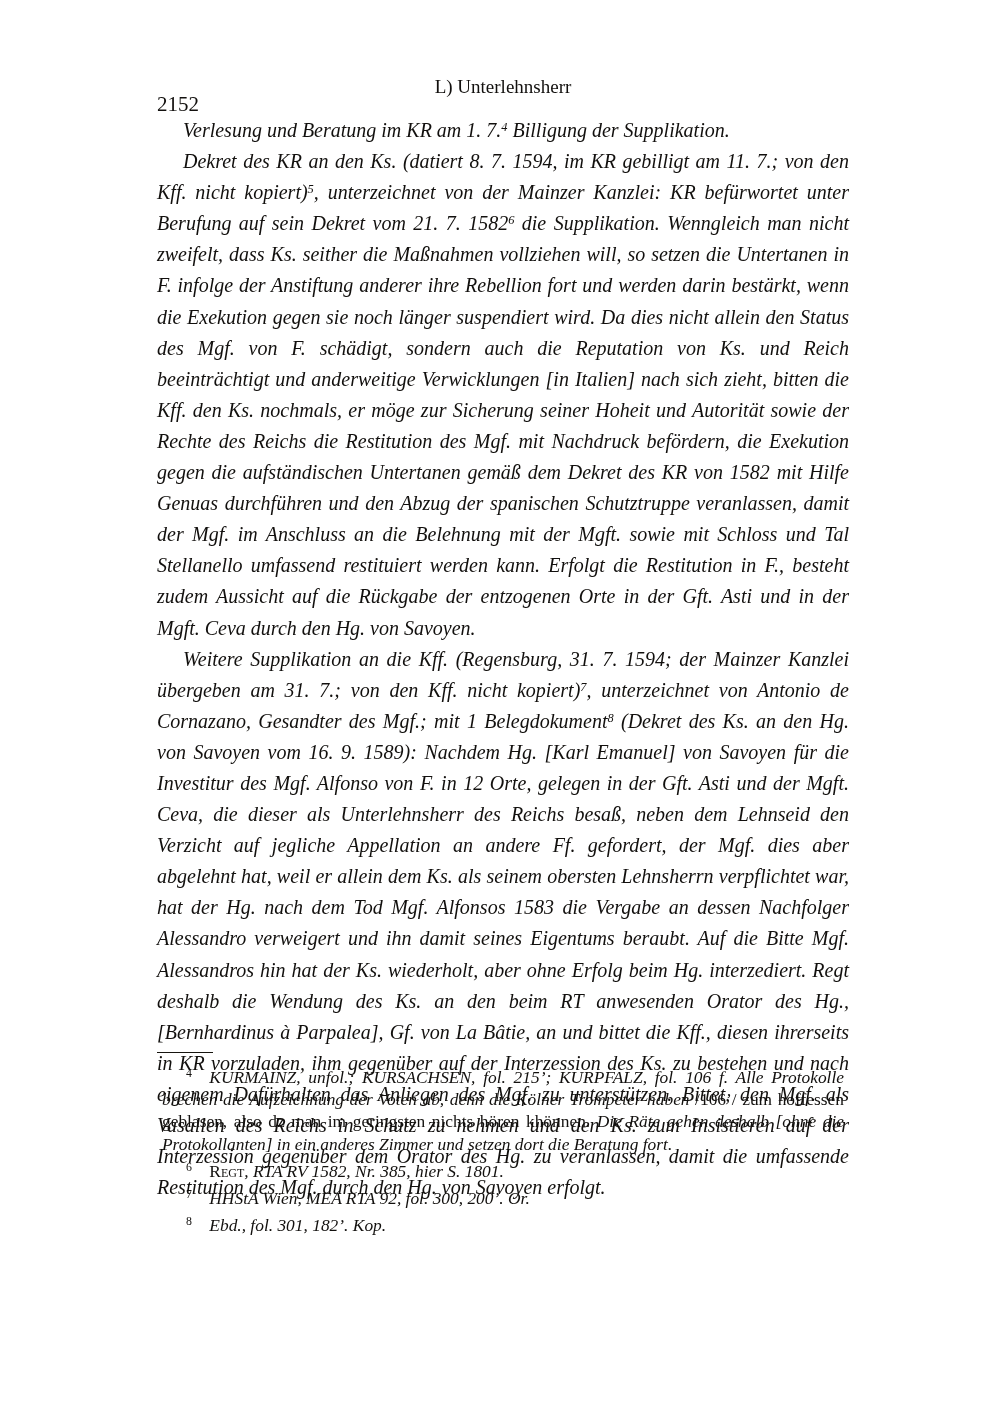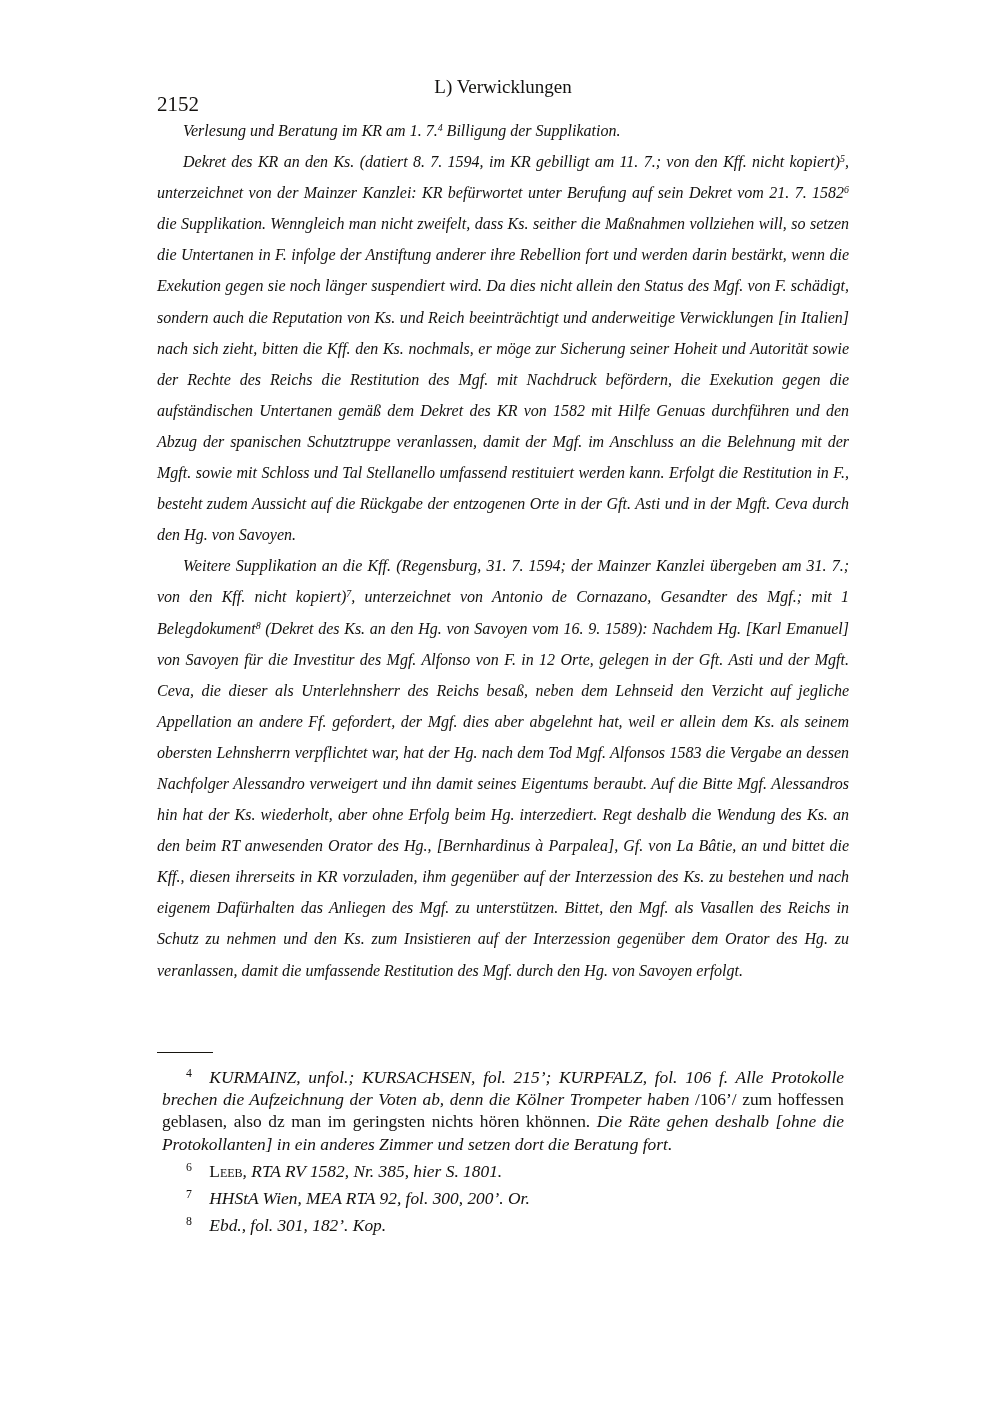--- a/index.html
+++ b/index.html
@@ -47,21 +47,21 @@
 
   
   .body-block {
     position: absolute;
     left: 157px;
     top: 115px;
     width: 692px;
   }
   .para {
     font-style: italic;
-    font-size: 16px;
+    font-size: 20px;
     line-height: 31.1px;
     text-align: justify;
     text-justify: inter-word;
     margin: 0;
     hyphens: none;
   }
   .para.indent {
     text-indent: 26px;
   }
   
@@ -108,32 +108,32 @@
     font-style: normal;
     font-variant: small-caps;
   }
 </style>
 </head>
 <body>
 
 <div class="page">
 
   <div class="runhead">
-    <span class="title">L) Verwicklungen</span>
+    <span class="title">L) Unterlehnsherr</span>
     <span class="folio">2152</span>
   </div>
 
   <div class="body-block">
     <p class="para indent" id="para-1">Verlesung und Beratung im KR am 1. 7.<sup class="fn">4</sup> Billigung der Supplikation.</p>
     <p class="para indent" id="para-2">Dekret des KR an den Ks. (datiert 8. 7. 1594, im KR gebilligt am 11. 7.; von den Kff. nicht kopiert)<sup class="fn">5</sup>, unterzeichnet von der Mainzer Kanzlei: KR befürwortet unter Berufung auf sein Dekret vom 21. 7. 1582<sup class="fn">6</sup> die Supplikation. Wenngleich man nicht zweifelt, dass Ks. seither die Maßnahmen vollziehen will, so setzen die Untertanen in F. infolge der Anstiftung anderer ihre Rebellion fort und werden darin bestärkt, wenn die Exekution gegen sie noch länger suspendiert wird. Da dies nicht allein den Status des Mgf. von F. schädigt, sondern auch die Reputation von Ks. und Reich beeinträchtigt und anderweitige Verwicklungen [in Italien] nach sich zieht, bitten die Kff. den Ks. nochmals, er möge zur Sicherung seiner Hoheit und Autorität sowie der Rechte des Reichs die Restitution des Mgf. mit Nachdruck befördern, die Exekution gegen die aufständischen Untertanen gemäß dem Dekret des KR von 1582 mit Hilfe Genuas durchführen und den Abzug der spanischen Schutztruppe veranlassen, damit der Mgf. im Anschluss an die Belehnung mit der Mgft. sowie mit Schloss und Tal Stellanello umfassend restituiert werden kann. Erfolgt die Restitution in F., besteht zudem Aussicht auf die Rückgabe der entzogenen Orte in der Gft. Asti und in der Mgft. Ceva durch den Hg. von Savoyen.</p>
     <p class="para indent" id="para-3">Weitere Supplikation an die Kff. (Regensburg, 31. 7. 1594; der Mainzer Kanzlei übergeben am 31. 7.; von den Kff. nicht kopiert)<sup class="fn">7</sup>, unterzeichnet von Antonio de Cornazano, Gesandter des Mgf.; mit 1 Belegdokument<sup class="fn">8</sup> (Dekret des Ks. an den Hg. von Savoyen vom 16. 9. 1589): Nachdem Hg. [Karl Emanuel] von Savoyen für die Investitur des Mgf. Alfonso von F. in 12 Orte, gelegen in der Gft. Asti und der Mgft. Ceva, die dieser als Unterlehnsherr des Reichs besaß, neben dem Lehnseid den Verzicht auf jegliche Appellation an andere Ff. gefordert, der Mgf. dies aber abgelehnt hat, weil er allein dem Ks. als seinem obersten Lehnsherrn verpflichtet war, hat der Hg. nach dem Tod Mgf. Alfonsos 1583 die Vergabe an dessen Nachfolger Alessandro verweigert und ihn damit seines Eigentums beraubt. Auf die Bitte Mgf. Alessandros hin hat der Ks. wiederholt, aber ohne Erfolg beim Hg. interzediert. Regt deshalb die Wendung des Ks. an den beim RT anwesenden Orator des Hg., [Bernhardinus à Parpalea], Gf. von La Bâtie, an und bittet die Kff., diesen ihrerseits in KR vorzuladen, ihm gegenüber auf der Interzession des Ks. zu bestehen und nach eigenem Dafürhalten das Anliegen des Mgf. zu unterstützen. Bittet, den Mgf. als Vasallen des Reichs in Schutz zu nehmen und den Ks. zum Insistieren auf der Interzession gegenüber dem Orator des Hg. zu veranlassen, damit die umfassende Restitution des Mgf. durch den Hg. von Savoyen erfolgt.</p>
   </div>
 
   <div class="fn-rule"></div>
 
   <div class="fn-block" id="fn-block">
       <p class="fn-para first-line-indent"><span class="fn-num">4</span>  <span>KURMAINZ, unfol.; KURSACHSEN, fol. 215’; KURPFALZ, fol. 106 f. Alle Protokolle brechen die Aufzeichnung der Voten ab, denn die Kölner Trompeter haben </span><span class="rom">/106’/ zum hoffessen geblasen, also dz man im geringsten nichts hören khönnen. </span><span>Die Räte gehen deshalb [ohne die Protokollanten] in ein anderes Zimmer und setzen dort die Beratung fort.</span></p>
-      <p class="fn-para first-line-indent"><span class="fn-num">6</span>  <span class="smallcaps">Leeb</span><span>, RTA RV 1582, Nr. 385, hier S. 1801.</span></p>
+      <p class="fn-para first-line-indent"><span class="fn-num">6</span>  <span class="smallcaps">Regt</span><span>, RTA RV 1582, Nr. 385, hier S. 1801.</span></p>
       <p class="fn-para first-line-indent"><span class="fn-num">7</span>  <span>HHStA Wien, MEA RTA 92, fol. 300, 200’. Or.</span></p>
       <p class="fn-para first-line-indent"><span class="fn-num">8</span>  <span>Ebd., fol. 301, 182’. Kop.</span></p>
     </div>
 
 </div>
 
 </body></html>

